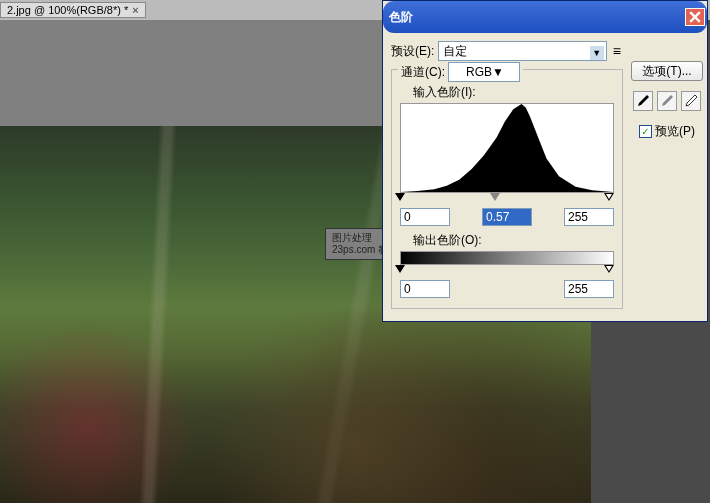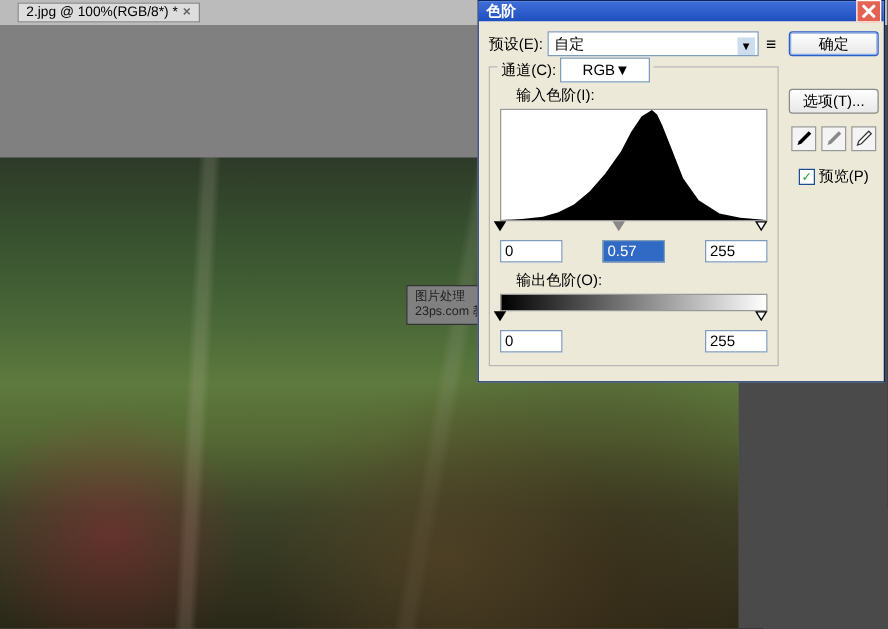--- a/index.html
+++ b/index.html
@@ -1,36 +1,36 @@
 <!DOCTYPE html>
 <html><head>
 <meta charset="utf-8">
 <style>
 * { margin: 0; padding: 0; box-sizing: border-box; font-family: "Microsoft YaHei", SimSun, Arial, sans-serif; }
 body { width: 710px; height: 503px; background: #000; overflow: hidden; position: relative; }
 
-.tab-bar { height: 20px; background: #bbb; display: flex; align-items: center; padding: 0 14px; font-size: 11px; }
+.tab-bar { height: 20px; background: #bbb; display: flex; align-items: center; padding: 0 0; font-size: 11px; }
 .tab { background: #ddd; border: 1px solid #888; padding: 1px 6px; display: flex; align-items: center; gap: 4px; }
 .tab-close { cursor: pointer; font-weight: bold; color: #666; }
 
 .canvas-area { position: absolute; top: 20px; left: 0; width: 591px; height: 483px; background: #808080; }
 .image-bg { position: absolute; top: 106px; left: 0; width: 591px; height: 377px; background: linear-gradient(180deg,#2d3a28 0%,#3a5530 20%,#4a6838 35%,#5e7a3e 48%,#556834 60%,#3d4328 75%,#2a2818 100%); }
 .image-bg::before { content:""; position: absolute; inset:0; background:
   radial-gradient(circle at 15% 80%, rgba(180,30,60,.35) 0%, transparent 18%),
   radial-gradient(circle at 60% 85%, rgba(90,70,40,.6) 0%, transparent 30%),
   radial-gradient(circle at 80% 90%, rgba(60,45,25,.7) 0%, transparent 35%),
   linear-gradient(93deg, transparent 26%, rgba(200,190,170,.18) 27%, rgba(200,190,170,.18) 28%, transparent 29%),
   linear-gradient(100deg, transparent 58%, rgba(180,175,160,.15) 59%, rgba(180,175,160,.15) 60%, transparent 61%); }
 
 .right-strip { position: absolute; top: 20px; right: 0; width: 119px; height: 483px; background: #4a4a4a; }
 
 .watermark { position: absolute; top: 228px; left: 325px; background: #808080; border: 1px solid #333; padding: 3px 6px; font-size: 10px; color: #222; line-height: 1.2; z-index: 3; }
 
 .dialog { position: absolute; top: 0; left: 382px; width: 326px; background: #ece9d8; border: 1px solid #0a246a; font-size: 12px; z-index: 5; }
-.titlebar { height: 16px; background: linear-gradient(#3f6fd8,#1e4fc0); display: flex; align-items: center; justify-content: space-between; padding: 0 2px 0 6px; color: #fff; font-weight: bold; }
+.titlebar { height: 32px; background: linear-gradient(#3f6fd8,#1e4fc0); display: flex; align-items: center; justify-content: space-between; padding: 0 2px 0 6px; color: #fff; font-weight: bold; border-radius: 11px; }
 .ctl-close { width: 20px; height: 18px; background: #e36252; border: 1px solid #fff; display: flex; align-items: center; justify-content: center; cursor: pointer; }
 .ctl-close svg { width: 12px; height: 12px; }
 
 .dlg-body { display: flex; padding: 8px 8px 12px 8px; gap: 8px; }
 .left-col { flex: 1; }
 .right-col { width: 74px; display: flex; flex-direction: column; gap: 6px; align-items: center; }
 
 .row { display: flex; align-items: center; gap: 4px; margin-bottom: 8px; font-size: 12px; }
 .row label { white-space: nowrap; }
 .select { flex: 1; height: 20px; border: 1px solid #7f9db9; background: #fff; display: flex; align-items: flex-end; justify-content: space-between; padding: 0 2px 0 4px; font-size: 12px; }
@@ -142,21 +142,20 @@
         </div>
         <div class="val-row">
           <input class="val-input" value="0" style="">
           <span></span>
           <input class="val-input" value="255" style="">
         </div>
       </div>
     </div>
 
     <div class="right-col">
-      <button class="btn default">确定</button>
       <div style="height:14px"></div>
       <button class="btn">选项(T)...</button>
       <div class="eyedrops">
         <div class="eyedrop">
             <svg viewBox="0 0 14 14">
               <path d="M11 1 L13 3 L5 11 L2 12 L3 9 Z" fill="#000"></path>
             </svg>
           </div>
         <div class="eyedrop">
             <svg viewBox="0 0 14 14">

